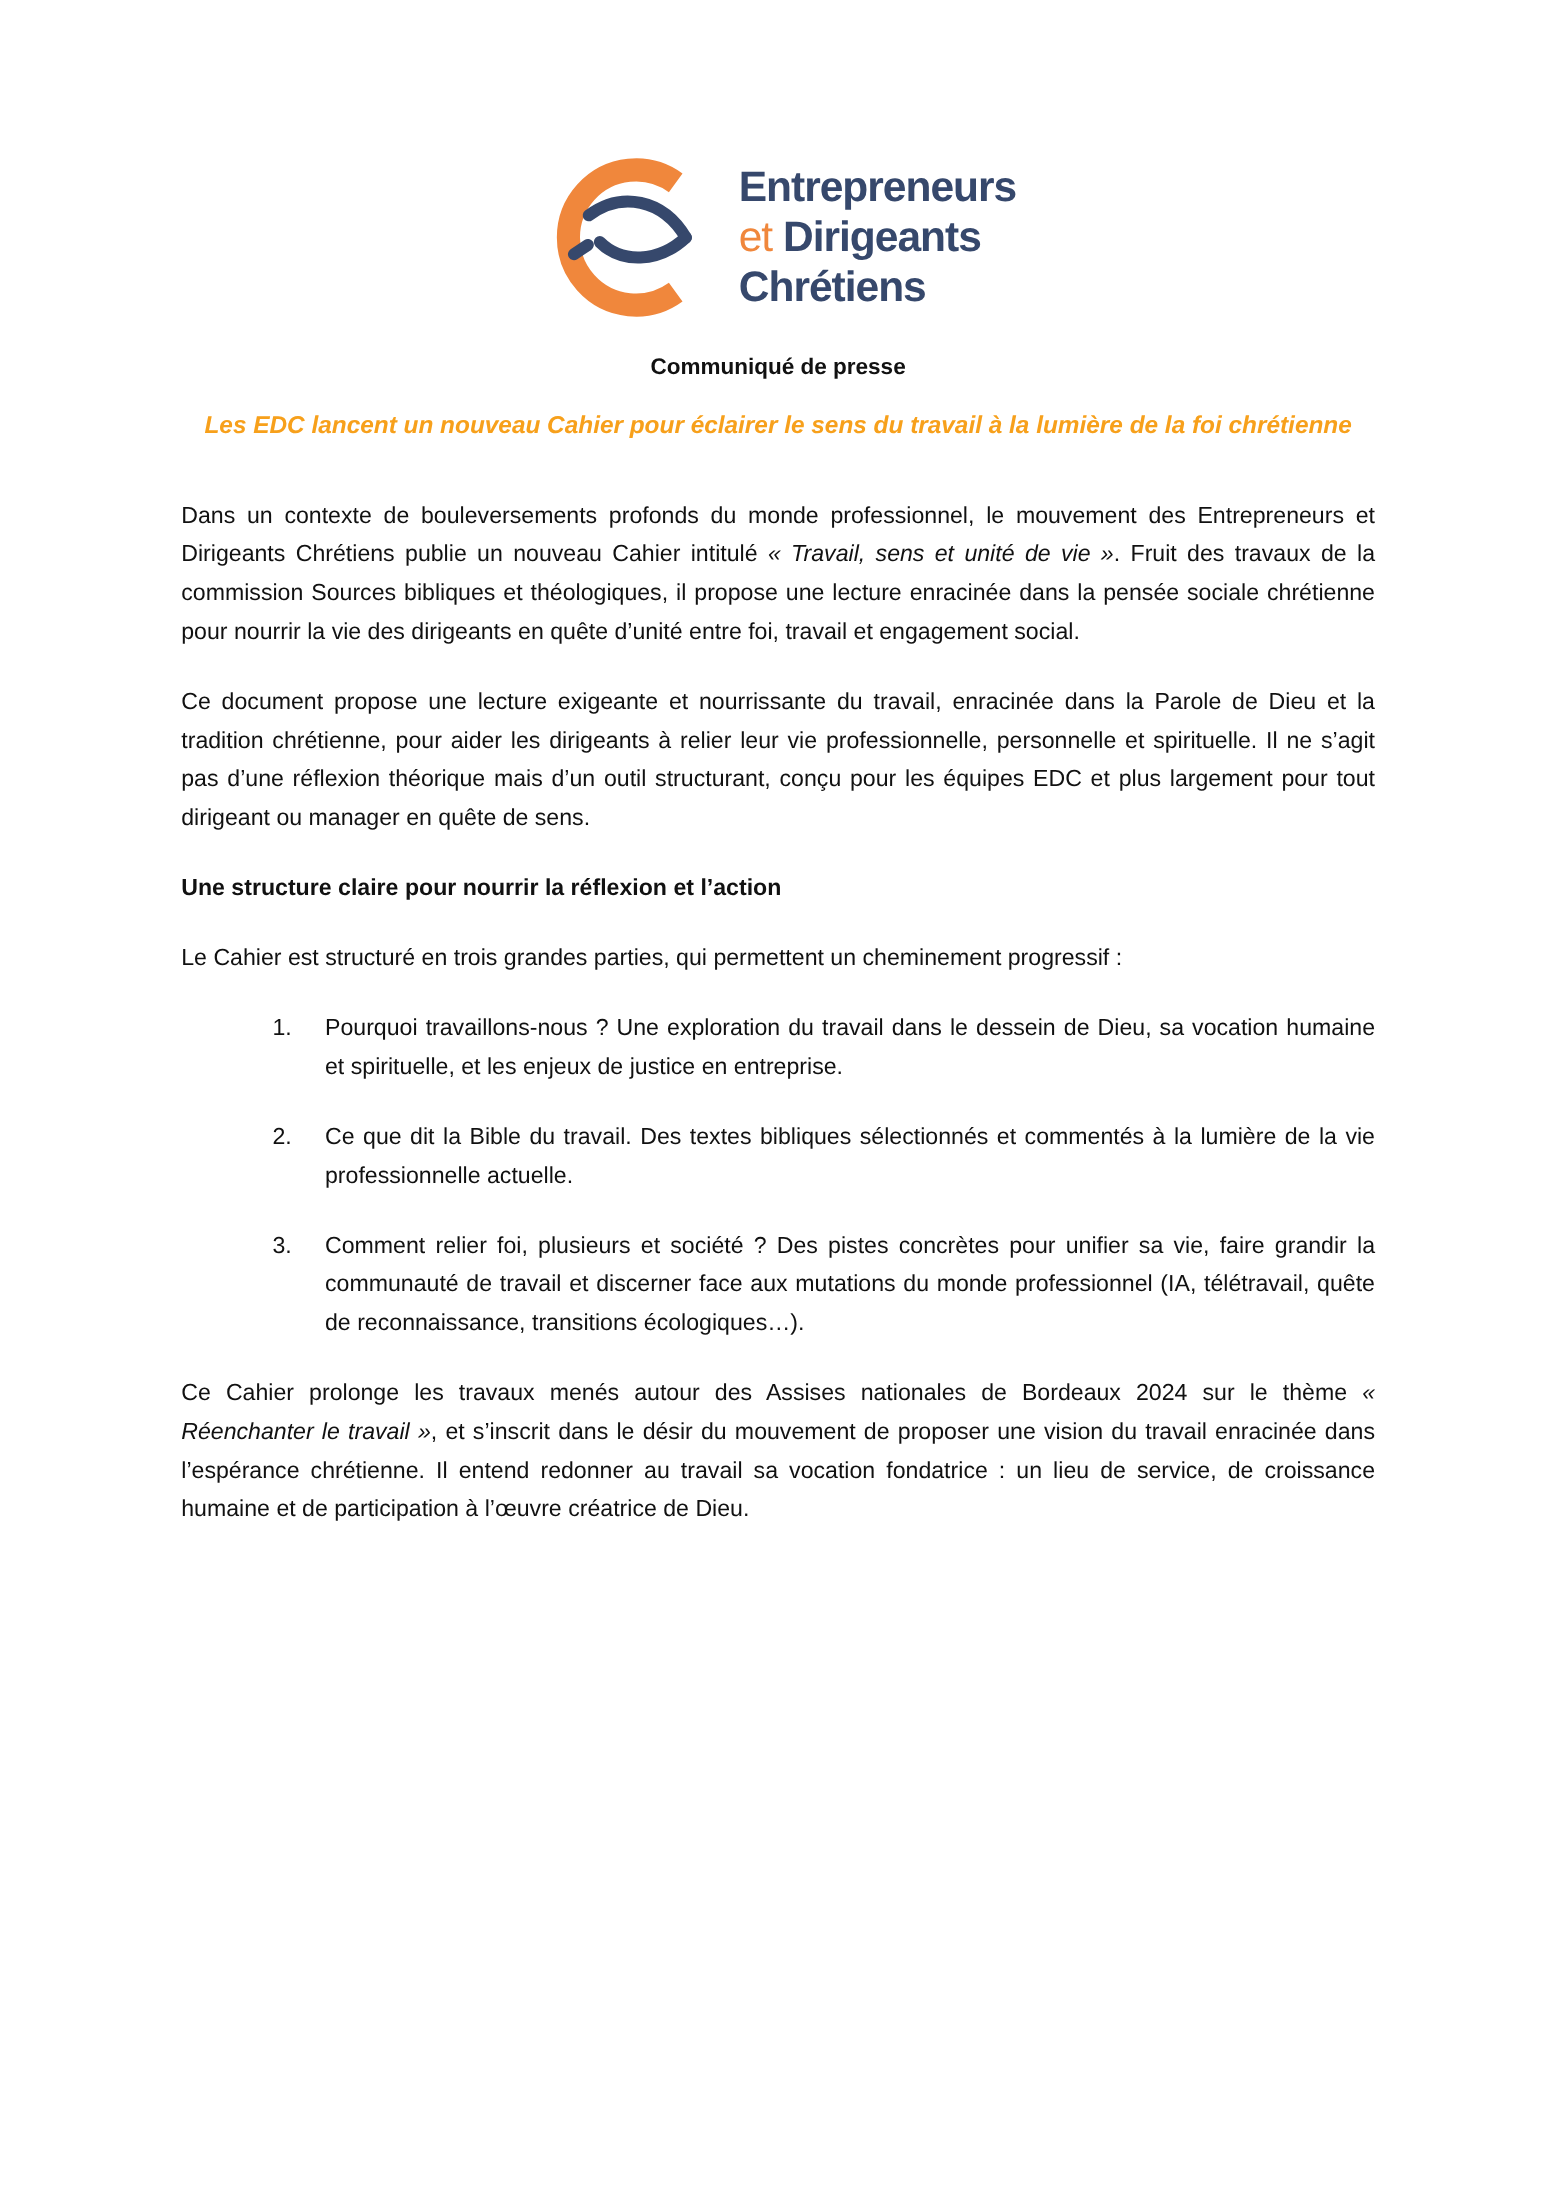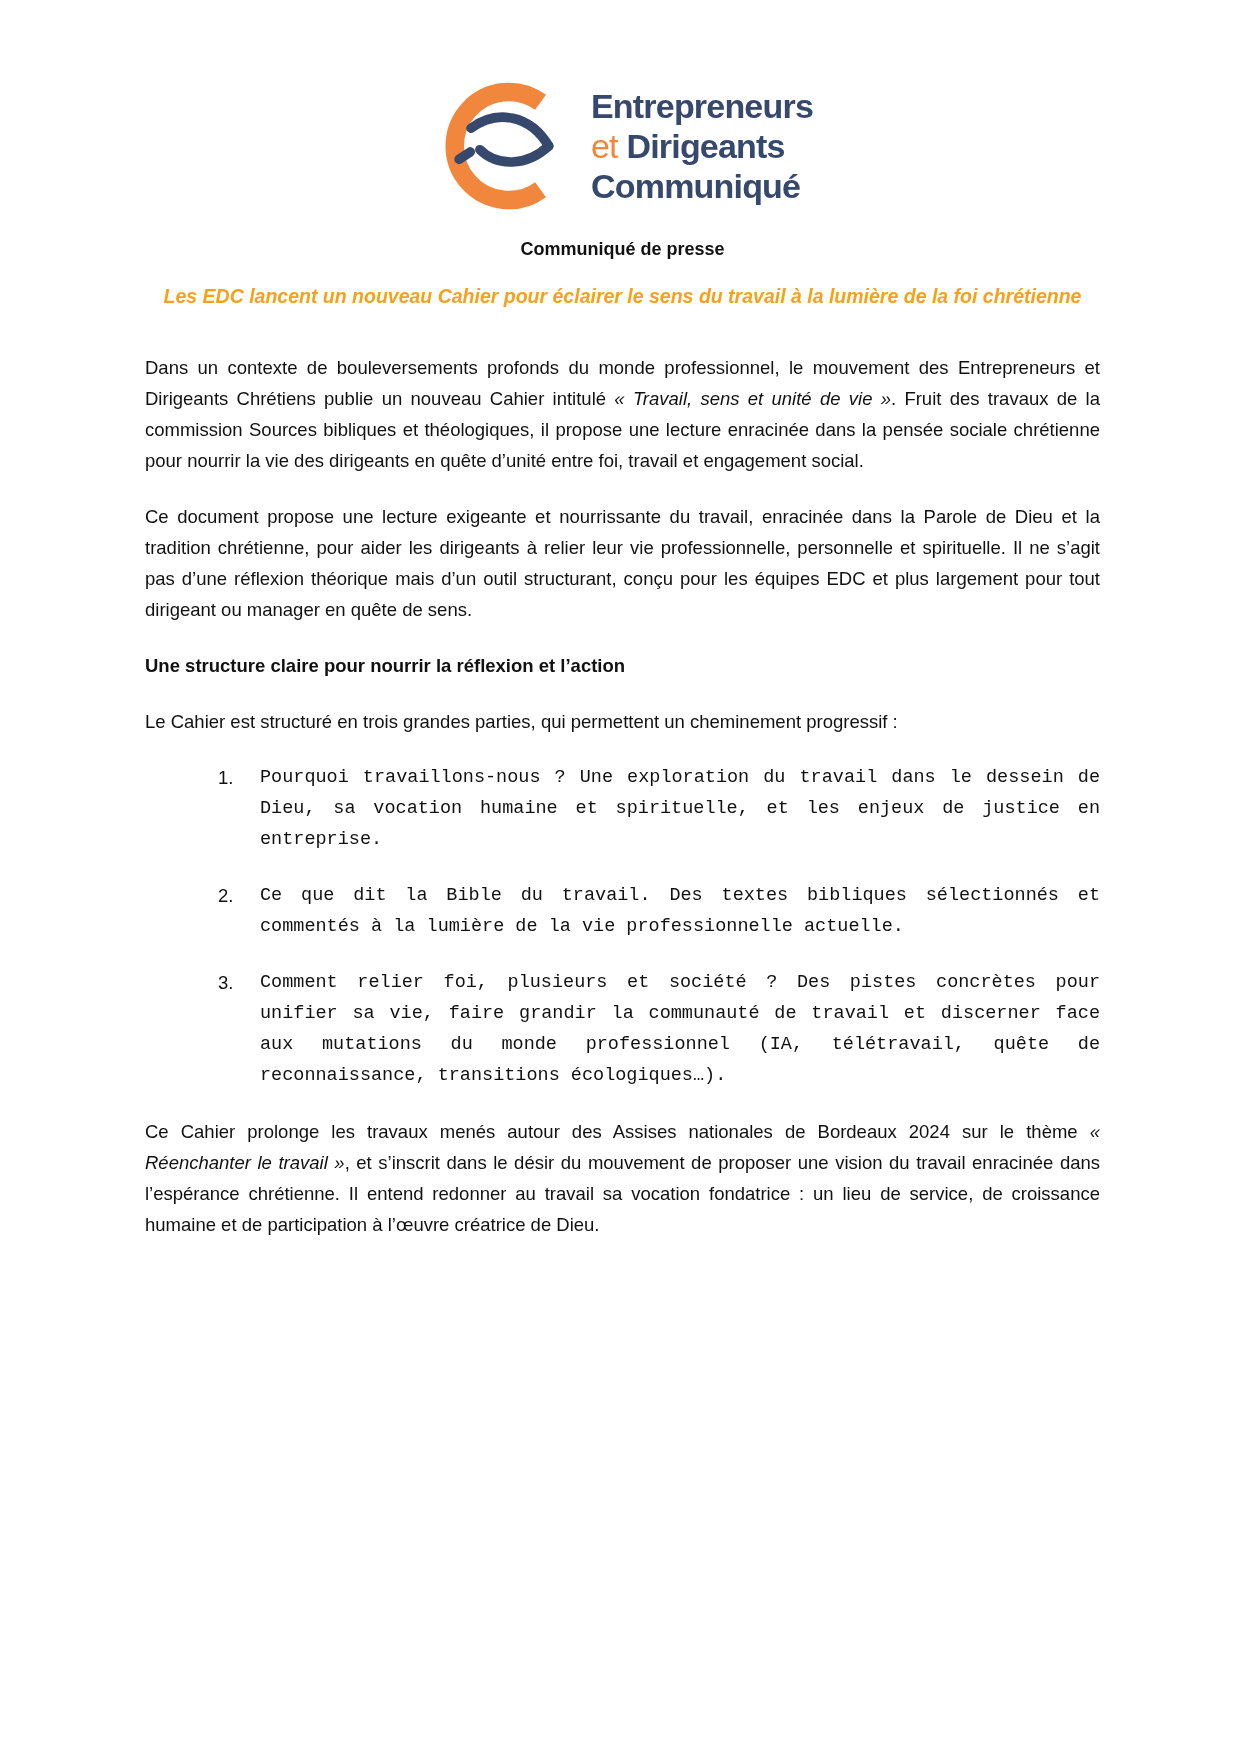--- a/index.html
+++ b/index.html
@@ -13,21 +13,21 @@
     font-family:"Liberation Sans", sans-serif;
     color:#111111;
     overflow:hidden;
   }
   
   .logo{
     display:flex;
     justify-content:center;
     align-items:center;
     gap:7px;
-    padding-top:72px;
+    padding-top:116px;
   }
   .logo-mark{width:152px;height:148px;flex:0 0 auto;}
   .logo-c{fill:none;stroke:var(--logo-orange,#F0873C);stroke-width:25;stroke-linecap:butt;}
   .fish-stroke{fill:none;stroke:var(--logo-navy,#36486C);stroke-width:13;stroke-linecap:round;}
   .logo-text{
     font-weight:700;
     font-size:34px;
     line-height:40px;
     letter-spacing:-0.8px;
     color:var(--logo-navy,#36486C);
@@ -77,41 +77,41 @@
     margin:0;
     padding:0 0 0 73px;
   }
   ol.numbered li{
     display:flex;
     margin:0 0 25px 0;
     font-size:18.5px;
     line-height:31px;
   }
   ol.numbered .li-marker{flex:0 0 42px;}
-  ol.numbered .li-text{flex:1 1 auto;text-align:justify;font-family:Liberation Mono, monospace;}
+  ol.numbered .li-text{flex:1 1 auto;text-align:justify;}
   em{font-style:italic;}
 </style>
 </head>
 <body>
 
 <div class="page">
 
   <header class="logo">
     <svg class="logo-mark" viewBox="0 0 200 200" aria-hidden="true">
       <path class="logo-c" d="M 144 41 A 73 73 0 1 0 144 159"></path>
       <g>
         <path class="fish-stroke" d="M 50 76 C 85 50, 130 58, 155 100"></path>
         <path class="fish-stroke" d="M 155 100 C 125 128, 85 128, 62 105"></path>
         <path class="fish-stroke" d="M 34 118 L 49 108"></path>
       </g>
     </svg>
     <div class="logo-text">
       <div>Entrepreneurs</div>
       <div><span class="et">et</span> <span>Dirigeants</span></div>
-      <div>Communiqué</div>
+      <div>Chrétiens</div>
     </div>
   </header>
 
 
   <p class="doc-type">Communiqué de presse</p>
 
   <h1 class="title">Les EDC lancent un nouveau Cahier pour éclairer le sens du travail à la lumière de la foi chrétienne</h1>
 
   <div class="body">
 

